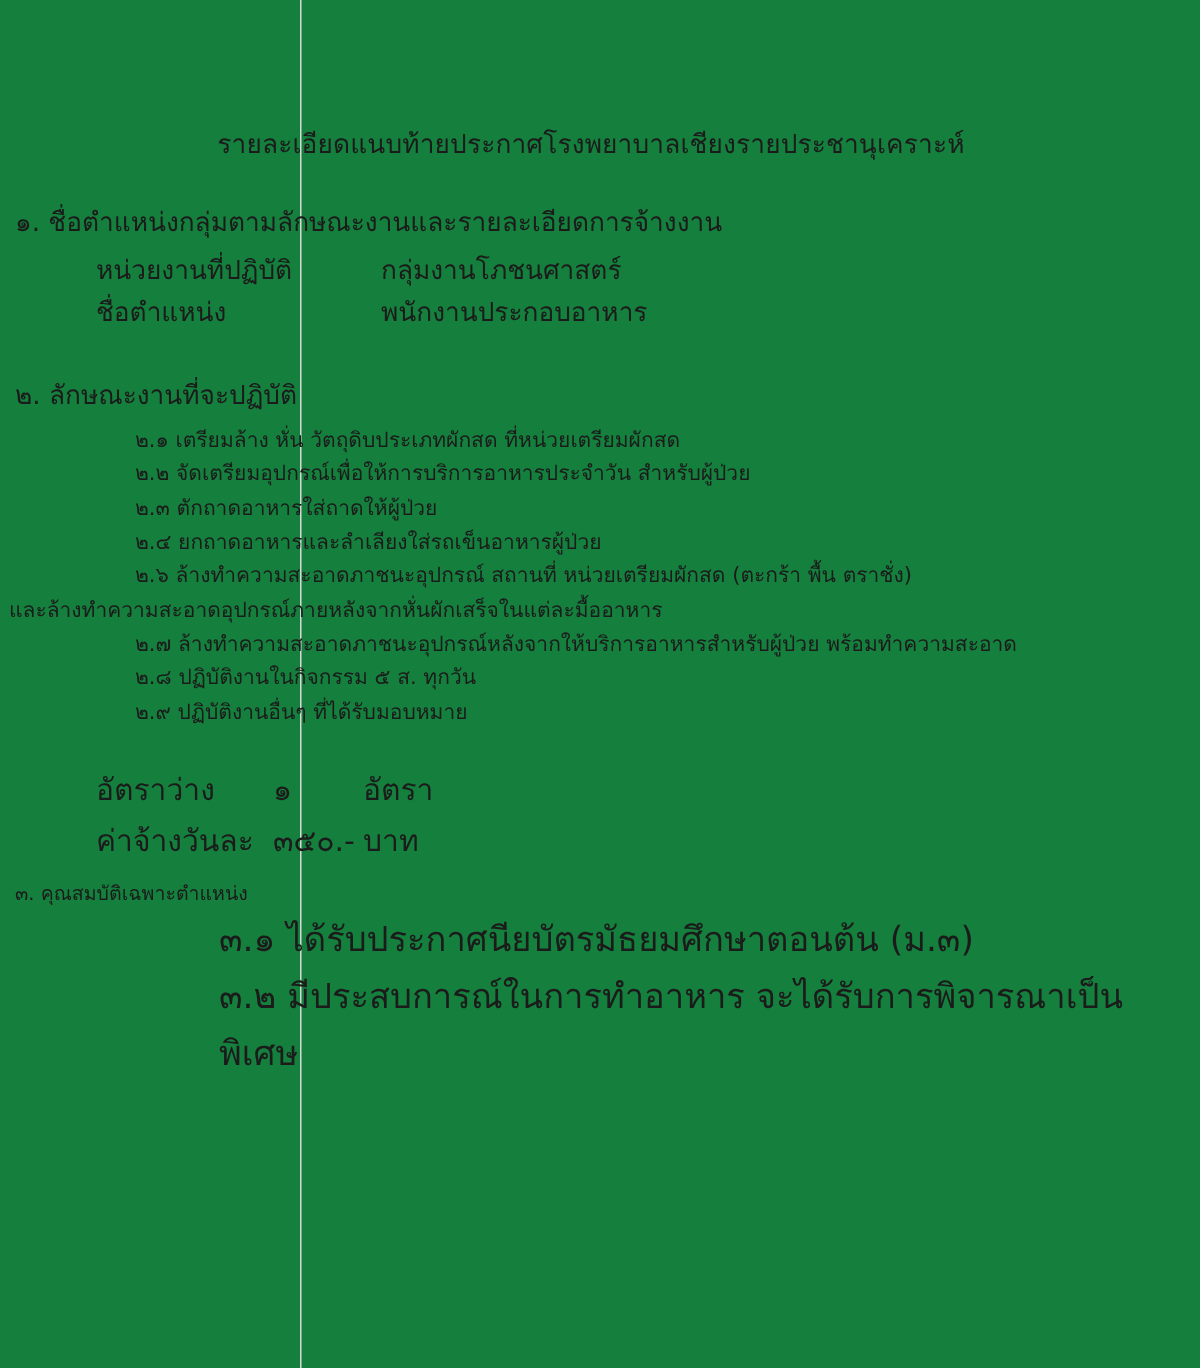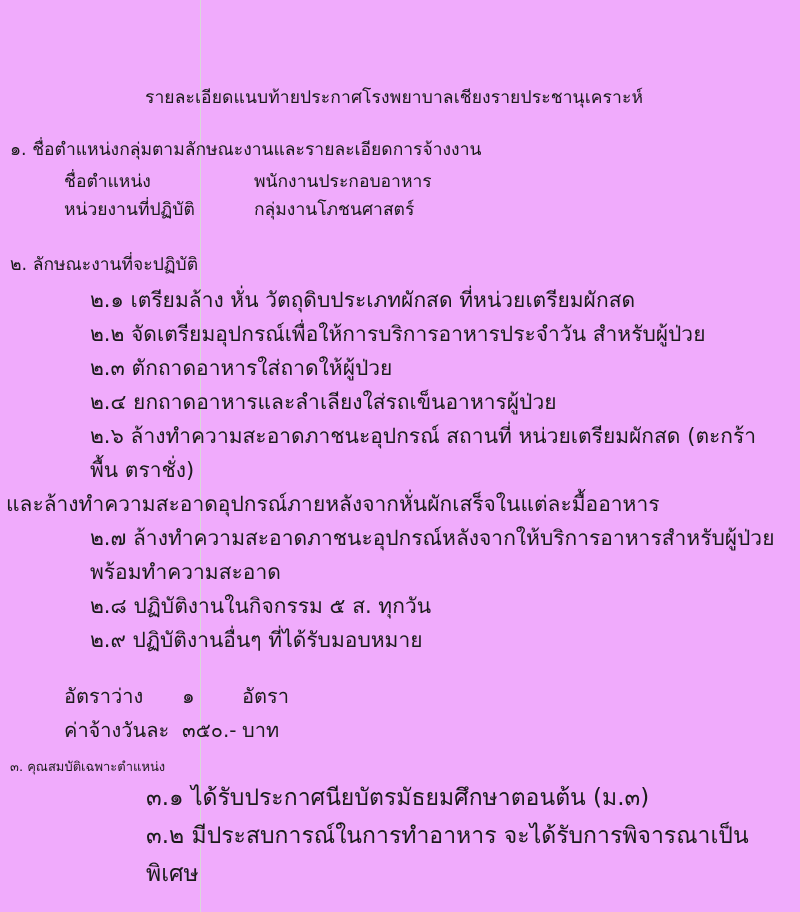--- a/index.html
+++ b/index.html
@@ -11,21 +11,21 @@
     width: 800px;
     height: 912px;
     position: relative;
     font-family: "DejaVu Sans", "Liberation Sans", sans-serif;
     color: #1b1b1b;
     overflow: hidden;
   }
   .page {
     position: absolute;
     inset: 0;
-    background: #f0abfc;
+    background: #15803d;
   }
   
   .scan-line {
     position: absolute;
     top: 0;
     bottom: 0;
     left: 200px;
     width: 1px;
     background: #d8d8d8;
   }
@@ -60,21 +60,21 @@
     width: 190px;
     flex: 0 0 190px;
   }
   .kv-val {
     flex: 1 1 auto;
   }
   .sec2-head {
     margin-top: 28px;
   }
   .sub {
-    font-size: 21px;
+    font-size: 14px;
     line-height: 1.62;
     padding-left: 84px;
     margin: 0;
     text-indent: 0;
   }
   .spacer-md { height: 22px; }
   .rate-row {
     display: flex;
     font-size: 20px;
     line-height: 1.7;
@@ -108,27 +108,27 @@
 <div class="page">
   <div class="scan-line"></div>
 
   <div class="content">
 
     <div class="doc-title">รายละเอียดแนบท้ายประกาศโรงพยาบาลเชียงรายประชานุเคราะห์</div>
 
     <div class="lvl1">๑. ชื่อตำแหน่งกลุ่มตามลักษณะงานและรายละเอียดการจ้างงาน</div>
 
     <div class="kv-row">
-      <div class="kv-key">ชื่อตำแหน่ง</div>
-      <div class="kv-val">พนักงานประกอบอาหาร</div>
+      <div class="kv-key">หน่วยงานที่ปฏิบัติ</div>
+      <div class="kv-val">กลุ่มงานโภชนศาสตร์</div>
     </div>
 
     <div class="kv-row">
-      <div class="kv-key">หน่วยงานที่ปฏิบัติ</div>
-      <div class="kv-val">กลุ่มงานโภชนศาสตร์</div>
+      <div class="kv-key">ชื่อตำแหน่ง</div>
+      <div class="kv-val">พนักงานประกอบอาหาร</div>
     </div>
 
     <div class="lvl1 sec2-head">๒. ลักษณะงานที่จะปฏิบัติ</div>
 
     <div class="sub">๒.๑ เตรียมล้าง หั่น วัตถุดิบประเภทผักสด ที่หน่วยเตรียมผักสด</div>
     <div class="sub">๒.๒ จัดเตรียมอุปกรณ์เพื่อให้การบริการอาหารประจำวัน สำหรับผู้ป่วย</div>
     <div class="sub">๒.๓ ตักถาดอาหารใส่ถาดให้ผู้ป่วย</div>
     <div class="sub">๒.๔ ยกถาดอาหารและลำเลียงใส่รถเข็นอาหารผู้ป่วย</div>
 
     <div class="sub">๒.๖ ล้างทำความสะอาดภาชนะอุปกรณ์ สถานที่ หน่วยเตรียมผักสด (ตะกร้า พื้น ตราชั่ง)</div>

